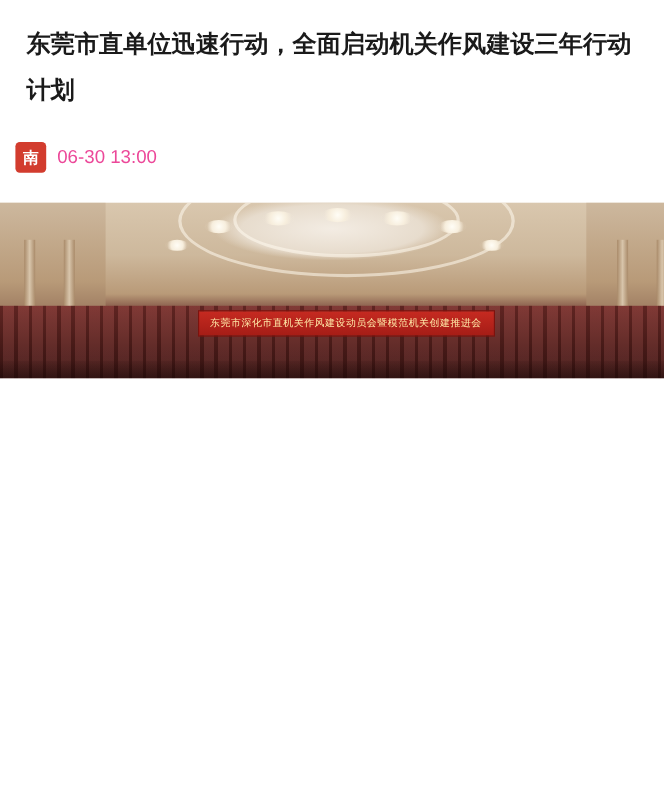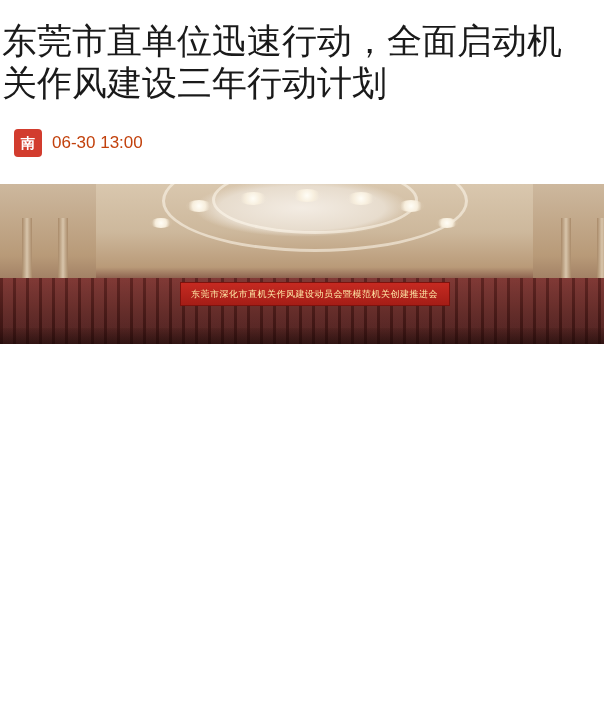--- a/index.html
+++ b/index.html
@@ -15,26 +15,26 @@
     color: #222222;
   }
   .article {
     width: 604px;
     height: 726px;
     box-sizing: border-box;
     padding: 0;
     position: relative;
   }
   .headline {
-    font-size: 35px;
+    font-size: 22px;
     line-height: 42px;
-    font-weight: normal;
+    font-weight: bold;
     color: #1a1a1a;
     letter-spacing: 0px;
-    padding: 20px 14px 0 2px;
+    padding: 20px 14px 0 24px;
     margin: 0;
     font-family: "DejaVu Sans", "Liberation Sans", sans-serif;
   }
   .byline {
     display: flex;
     align-items: center;
     padding: 24px 14px 0 14px;
     height: 30px;
   }
   .brand-logo {
@@ -58,21 +58,21 @@
     transform: scale(0.95);
   }
   .author {
     font-size: 17px;
     color: #555555;
     margin-right: 18px;
     white-space: nowrap;
   }
   .timestamp {
     font-size: 17px;
-    color: #c2410c;
+    color: #ec4899;
     white-space: nowrap;
   }
   .body-text {
     padding: 26px 14px 0 14px;
     font-size: 21px;
     line-height: 41px;
     color: #1f1f1f;
     text-align: justify;
     text-justify: inter-ideograph;
     font-family: "DejaVu Sans", "Liberation Sans", sans-serif;

